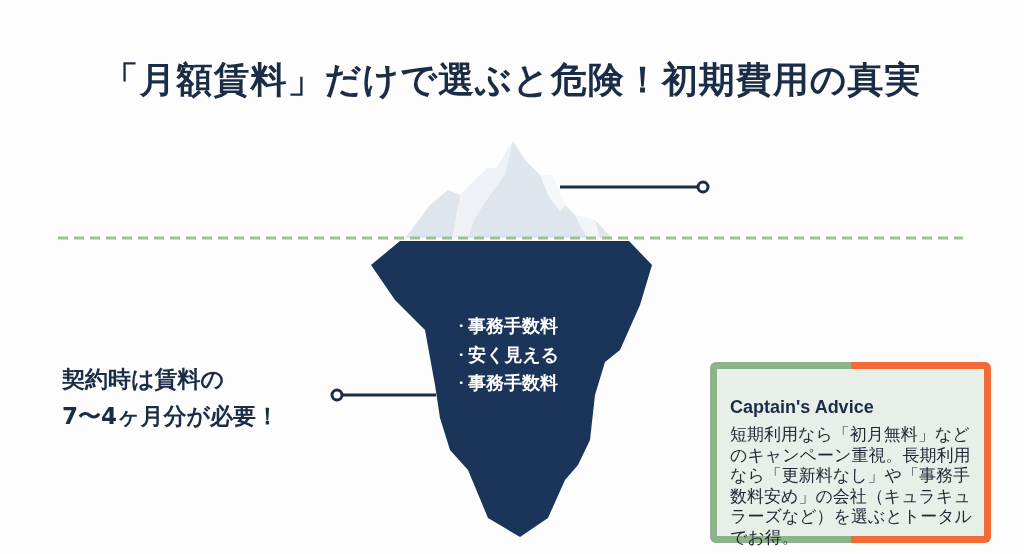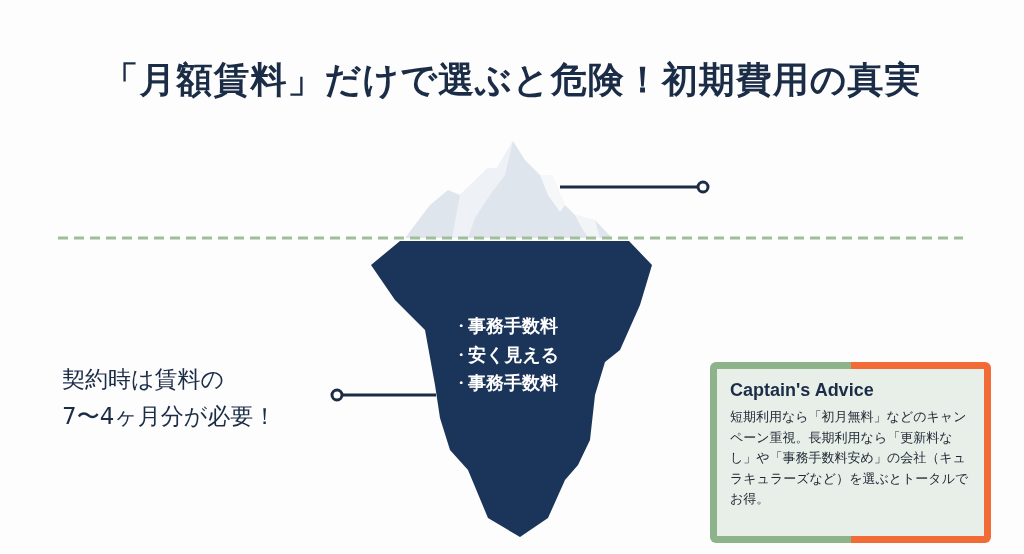--- a/index.html
+++ b/index.html
@@ -27,40 +27,40 @@
 
     .hidden-list {
       position: absolute; left: 452px; top: 312px;
       list-style: none; color: #ffffff;
       font-size: 18px; font-weight: bold; line-height: 28.5px;
     }
     .hidden-list li .bullet { display: inline-block; width: 16px; font-weight: normal; }
 
     .left-callout {
       position: absolute; left: 62px; top: 361px;
-      font-size: 23px; font-weight: normal; line-height: 37px; color: #1b2c47;
+      font-size: 23px; font-weight: bold; line-height: 37px; color: #1b2c47;
     }
 
     .advice-box {
       position: absolute; left: 710px; top: 362px; width: 281px; height: 181px;
       border-radius: 6px;
       background: linear-gradient(to right, #8db38a 0, #8db38a 141px, #f26a35 141px, #f26a35 100%);
       padding: 7px;
     }
     .advice-inner {
       width: 100%; height: 100%;
       background: #e7efe8;
-      padding: 11px 12px 0 13px;
+      padding: 28px 12px 0 13px;
     }
     .advice-title {
       font-family: "Liberation Sans", sans-serif;
       font-size: 18px; font-weight: bold; color: #1b2c47; margin-bottom: 6px;
     }
     .advice-body {
-      font-size: 13px; line-height: 20.5px; color: #1f2533; word-break: break-all;
+      font-size: 17px; line-height: 20.5px; color: #1f2533; word-break: break-all;
     }
   </style>
 </head>
 <body>
 
 <div class="canvas">
 
   <h1 class="page-title">「月額賃料」だけで選ぶと危険！初期費用の真実</h1>
 
   <svg class="art" width="1024" height="554" viewBox="0 0 1024 554">

